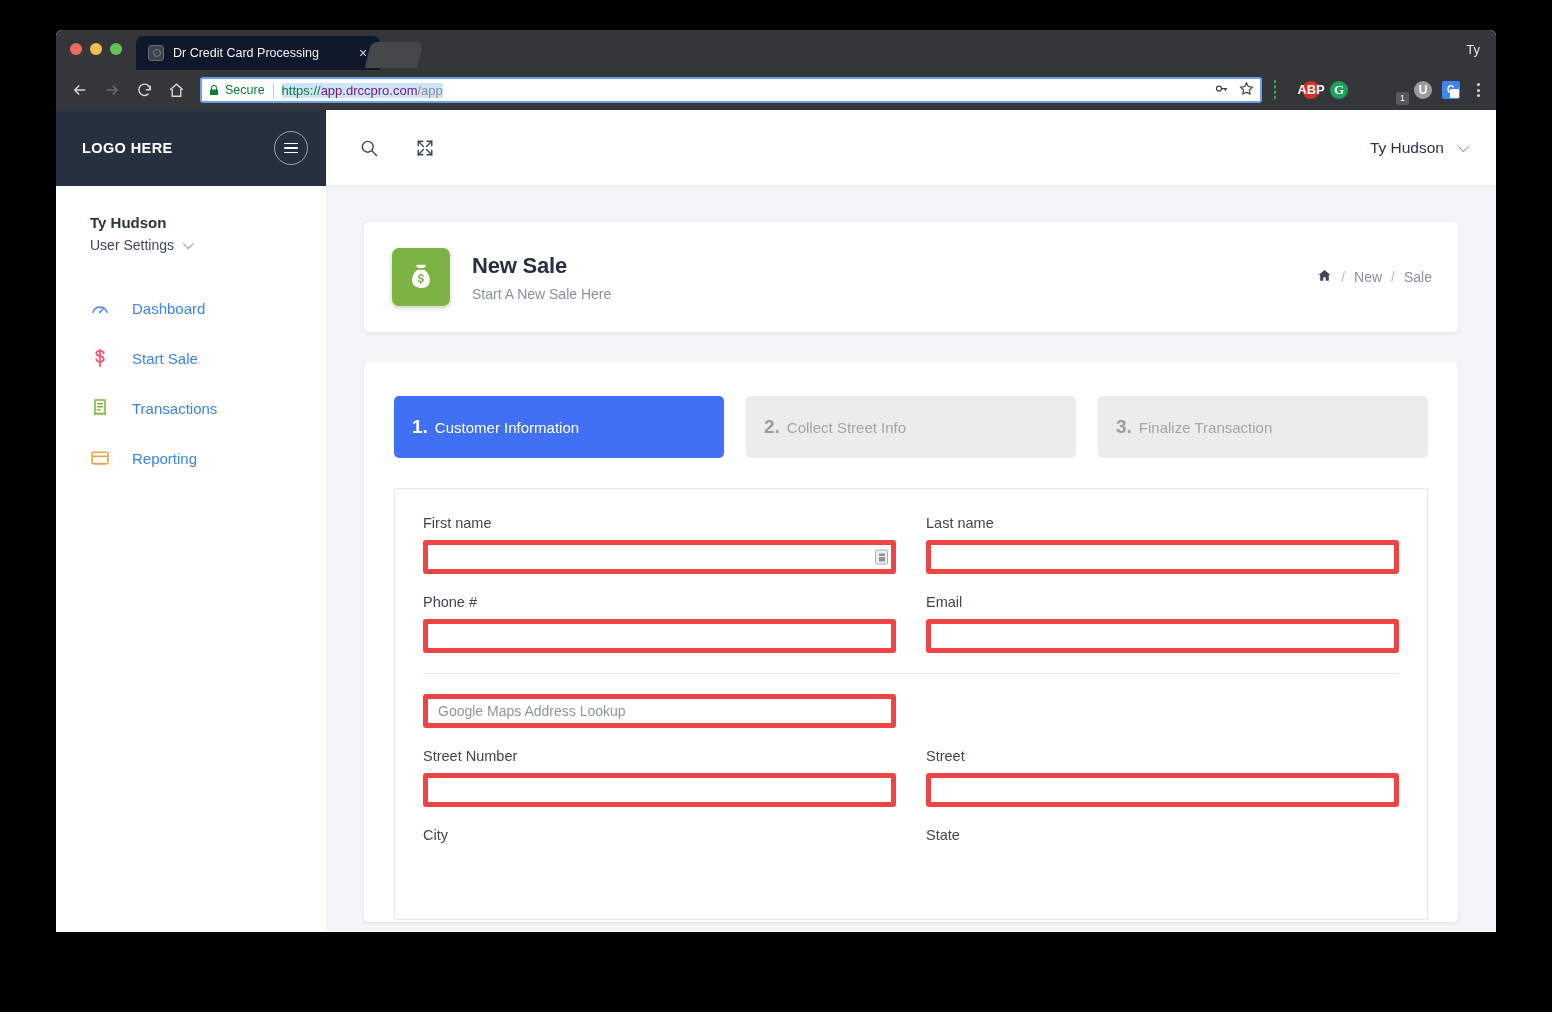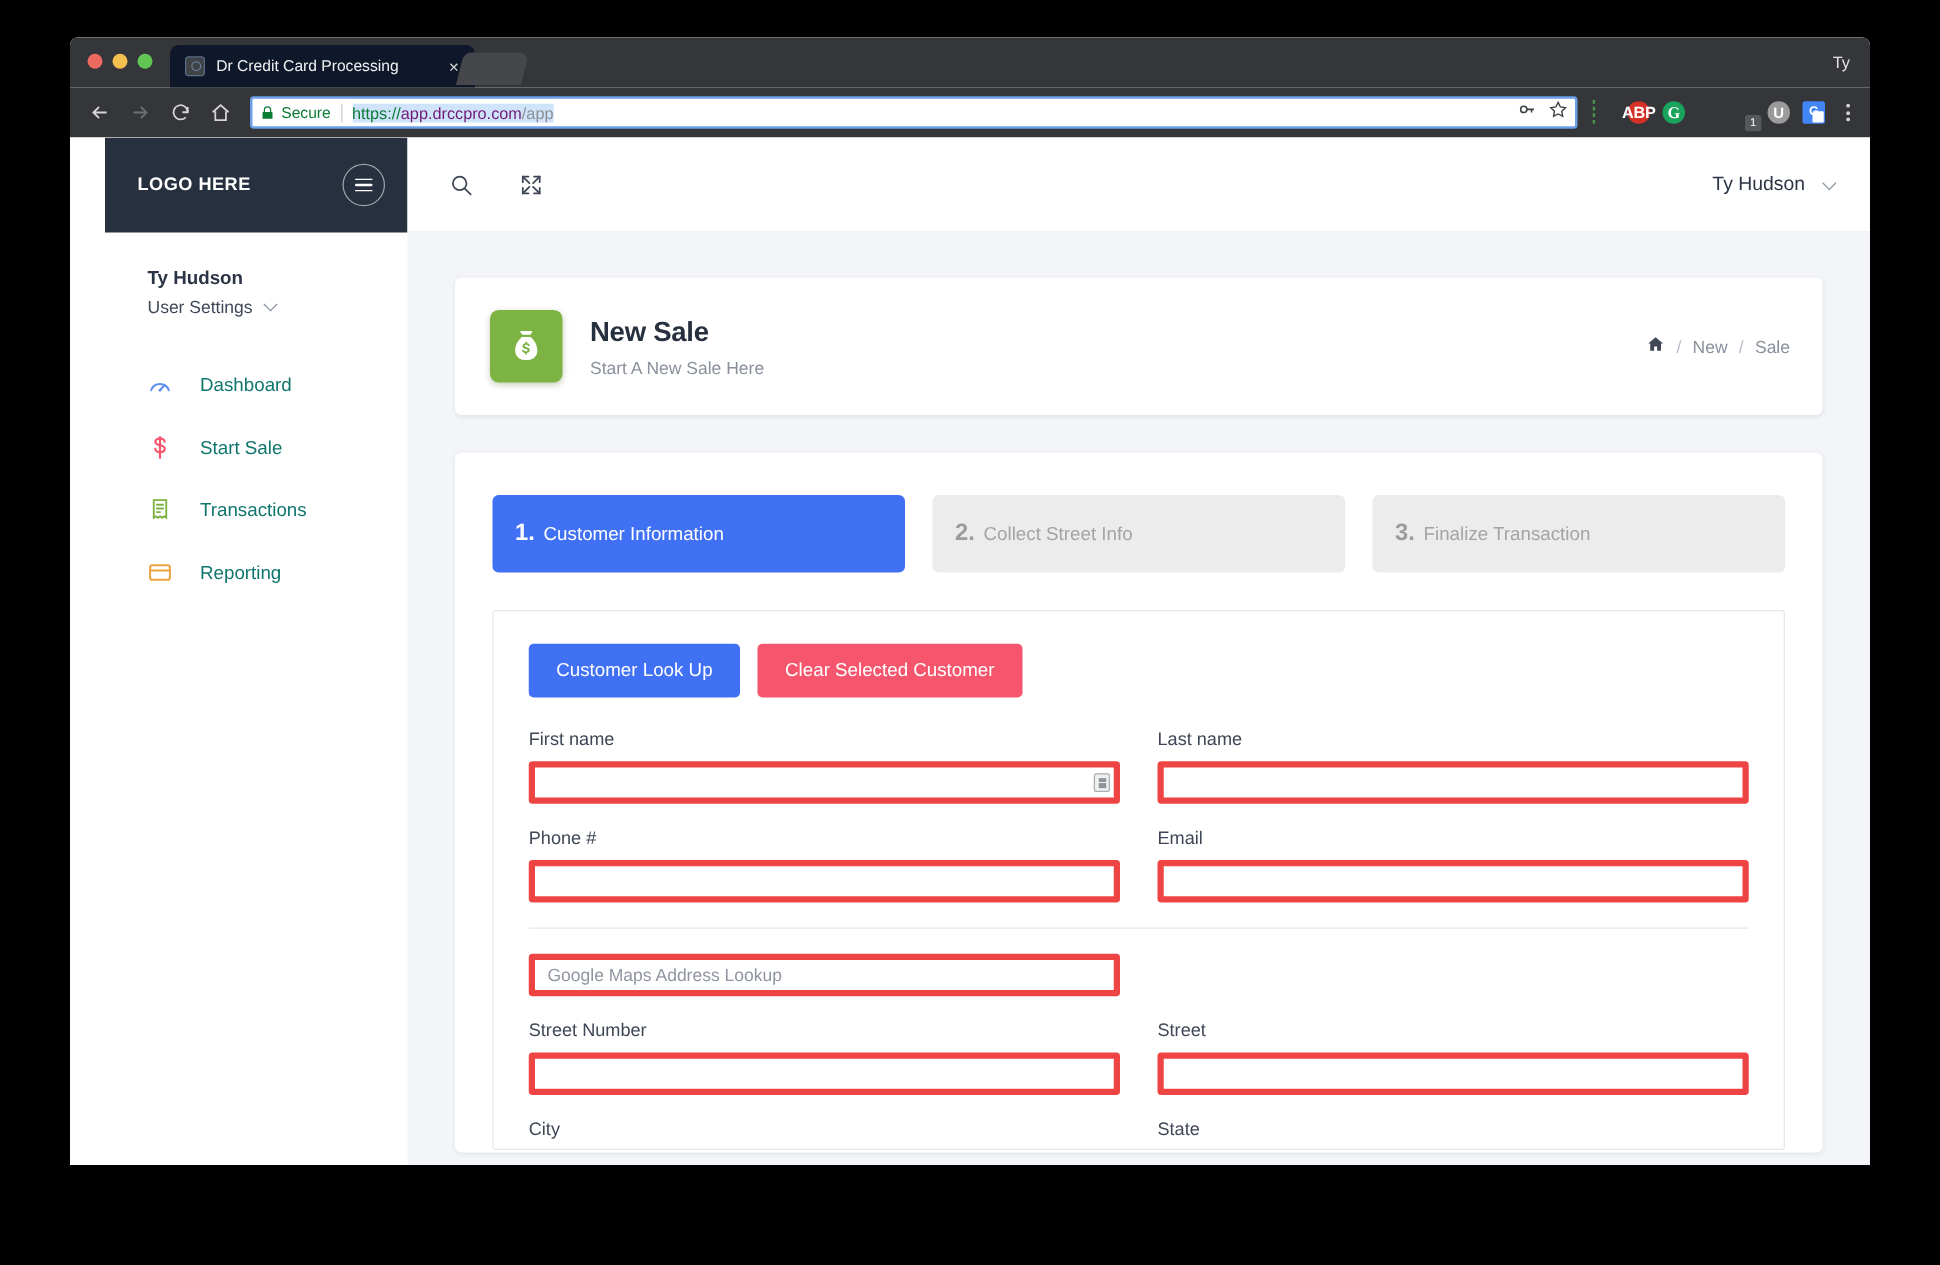--- a/index.html
+++ b/index.html
@@ -185,21 +185,20 @@
     height: 822px;
     background: #f3f5f9;
     overflow: hidden;
   }
 
   
   #sidebar {
     position: absolute; left: 0; top: 0;
     width: 270px; height: 100%;
     background: #ffffff;
-    padding-left: 28px;
   }
   #sidebar-brand {
     height: 76px;
     background: #27303f;
     display: flex; align-items: center;
     padding: 0 18px 0 26px;
   }
   #logo-text {
     flex: 1; color: #ffffff;
     font-size: 14.5px; font-weight: bold; letter-spacing: 0.4px;
@@ -227,21 +226,21 @@
     transform: rotate(45deg) translateY(-2px);
   }
 
   #nav { margin-top: 24px; }
   .nav-item {
     height: 50px;
     display: flex; align-items: center;
     padding-left: 34px; cursor: pointer;
   }
   .nav-icon { width: 20px; height: 20px; flex: 0 0 20px; margin-right: 22px; display:flex; align-items:center; justify-content:center;}
-  .nav-label { font-size: 15px; color: #0f766e; }
+  .nav-label { font-size: 15px; color: #3b82f6; }
 
   
   #topbar {
     position: absolute; left: 270px; top: 0; right: 0;
     height: 76px;
     background: #ffffff;
     border-bottom: 1px solid #eceef2;
     display: flex; align-items: center;
     padding: 0 30px 0 26px;
   }
@@ -574,24 +573,20 @@
             <span class="step-label">Collect Street Info</span>
           </div>
           <div class="step idle">
             <span class="step-num">3.</span>
             <span class="step-label">Finalize Transaction</span>
           </div>
         </div>
 
         <div id="form-inner">
 
-          <div id="action-buttons">
-            <button class="btn btn-lookup">Customer Look Up</button>
-            <button class="btn btn-clear">Clear Selected Customer</button>
-          </div>
 
           <div class="field-row">
             <div class="field">
               <div class="field-label">First name</div>
               <div class="field-wrap">
                 <input class="field-input" type="text" value="" style="">
                 <span id="autofill-icon">
                     <i></i>
                   </span>
               </div>

